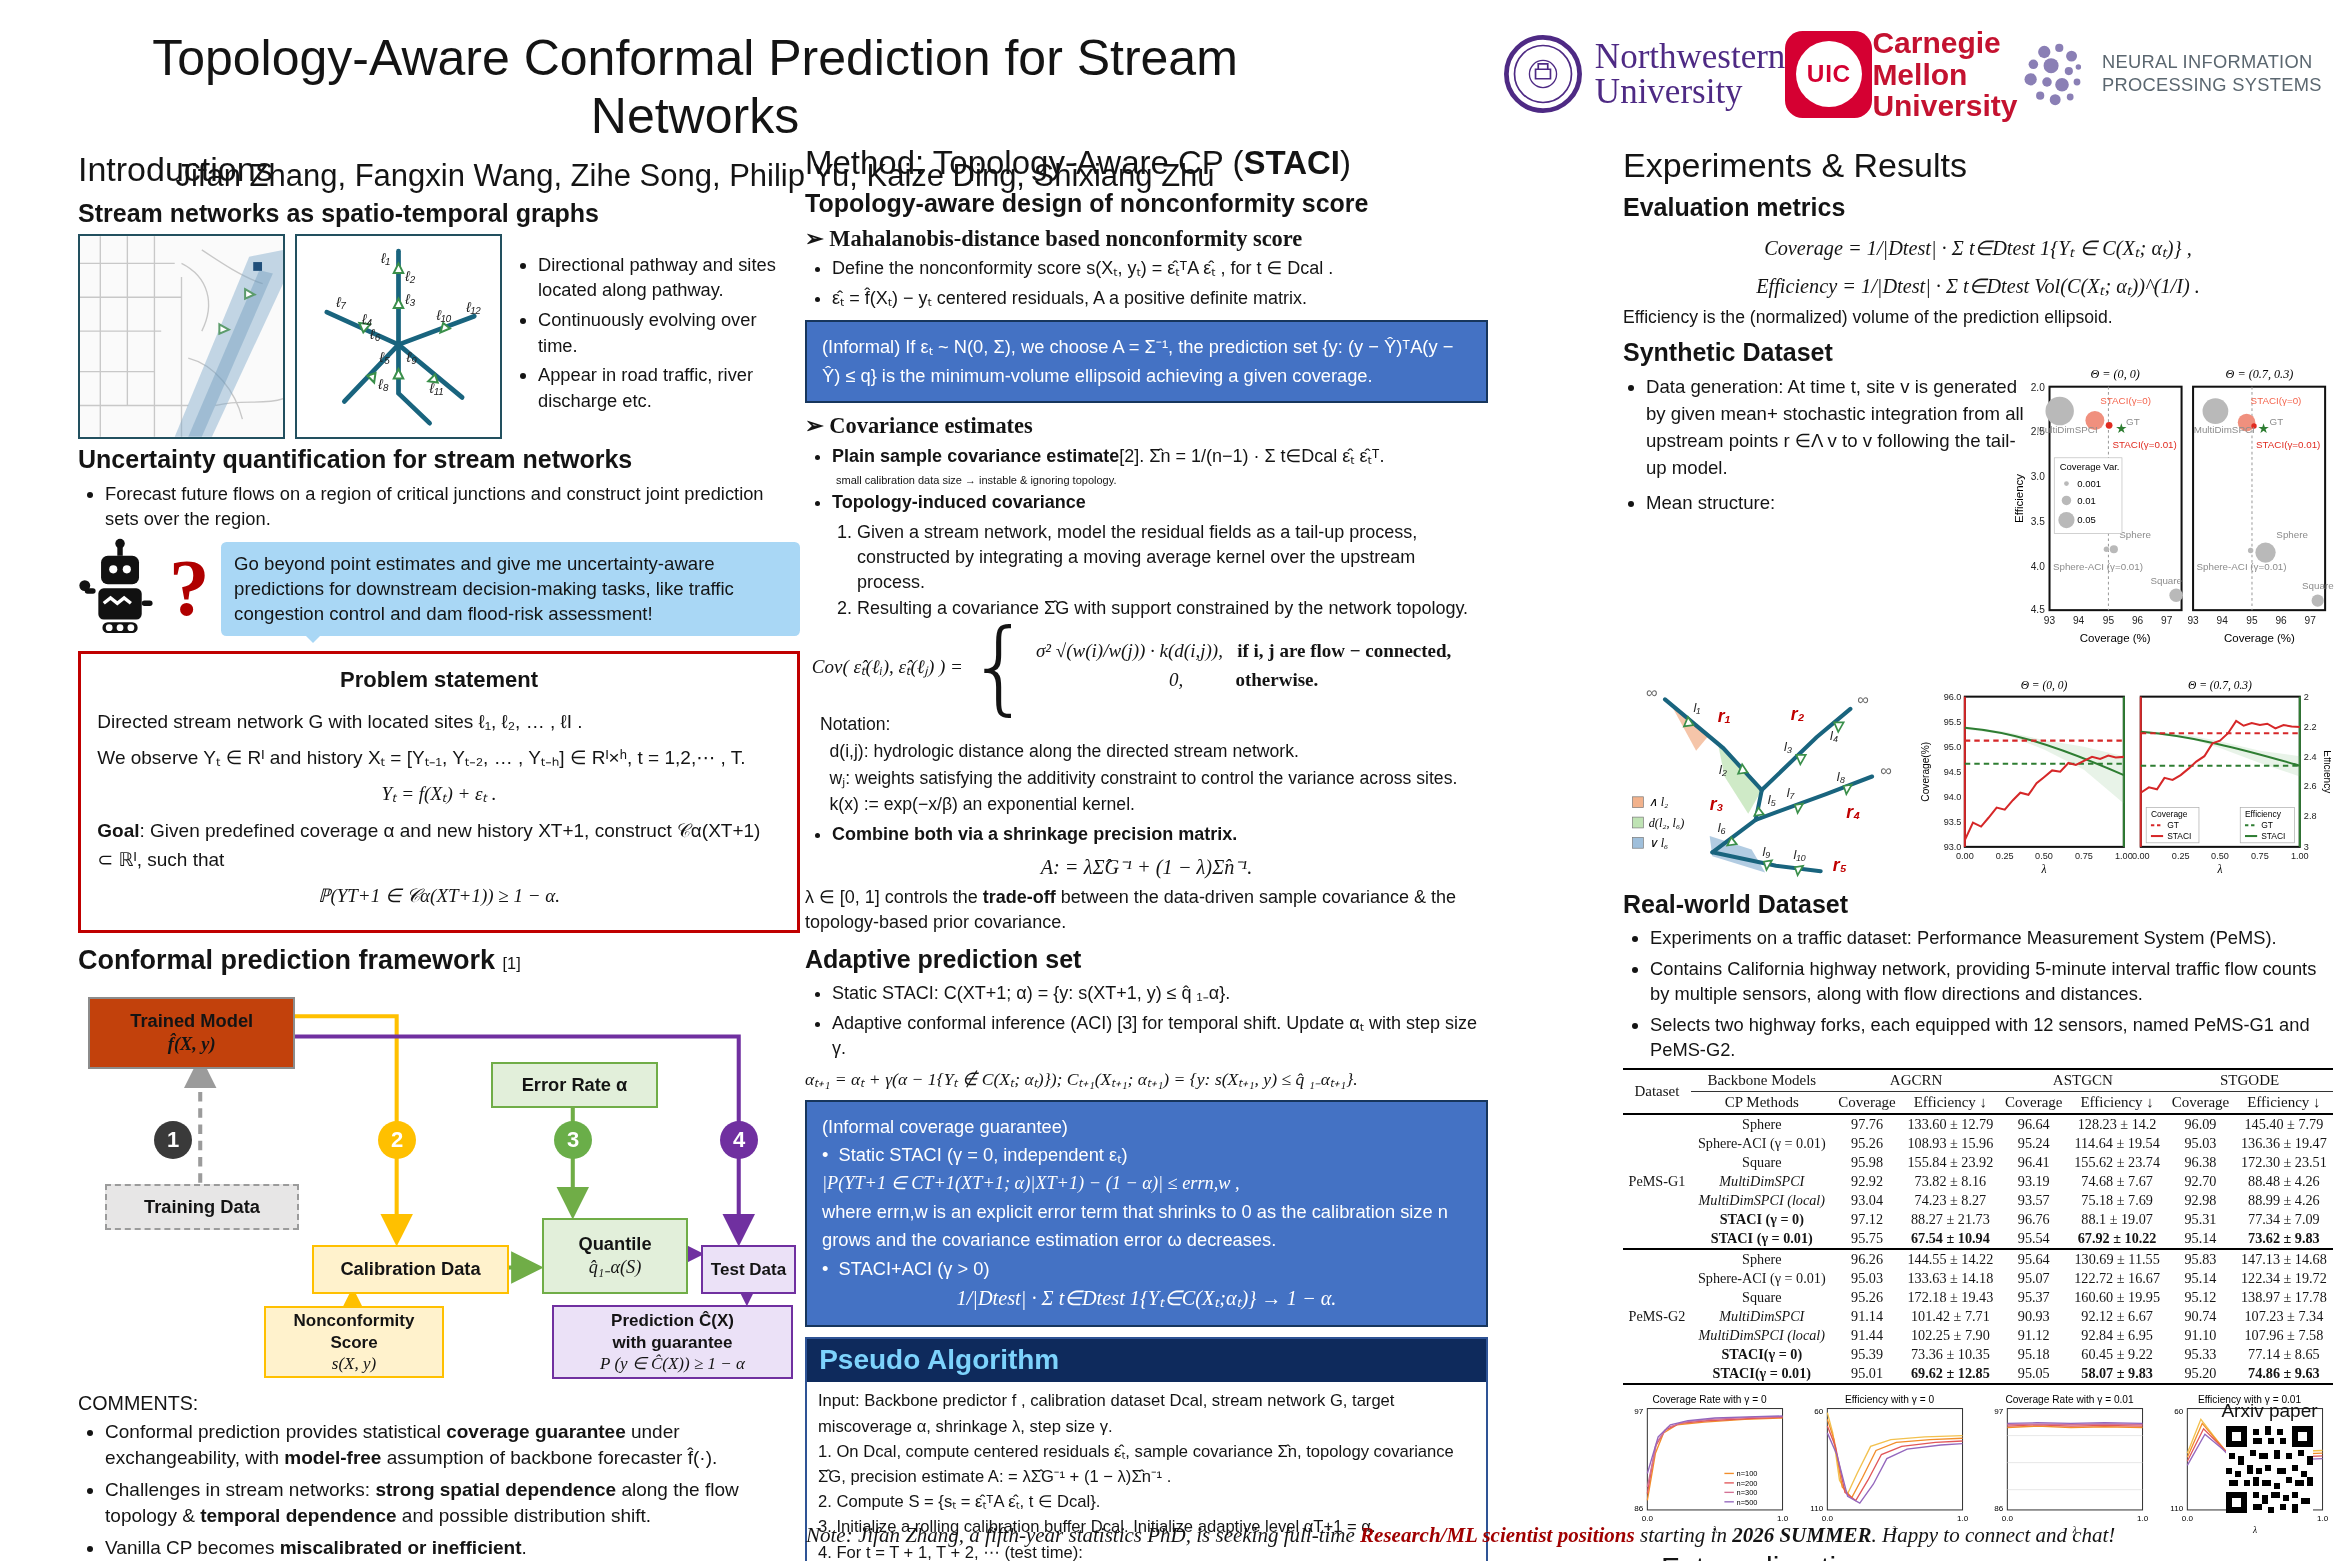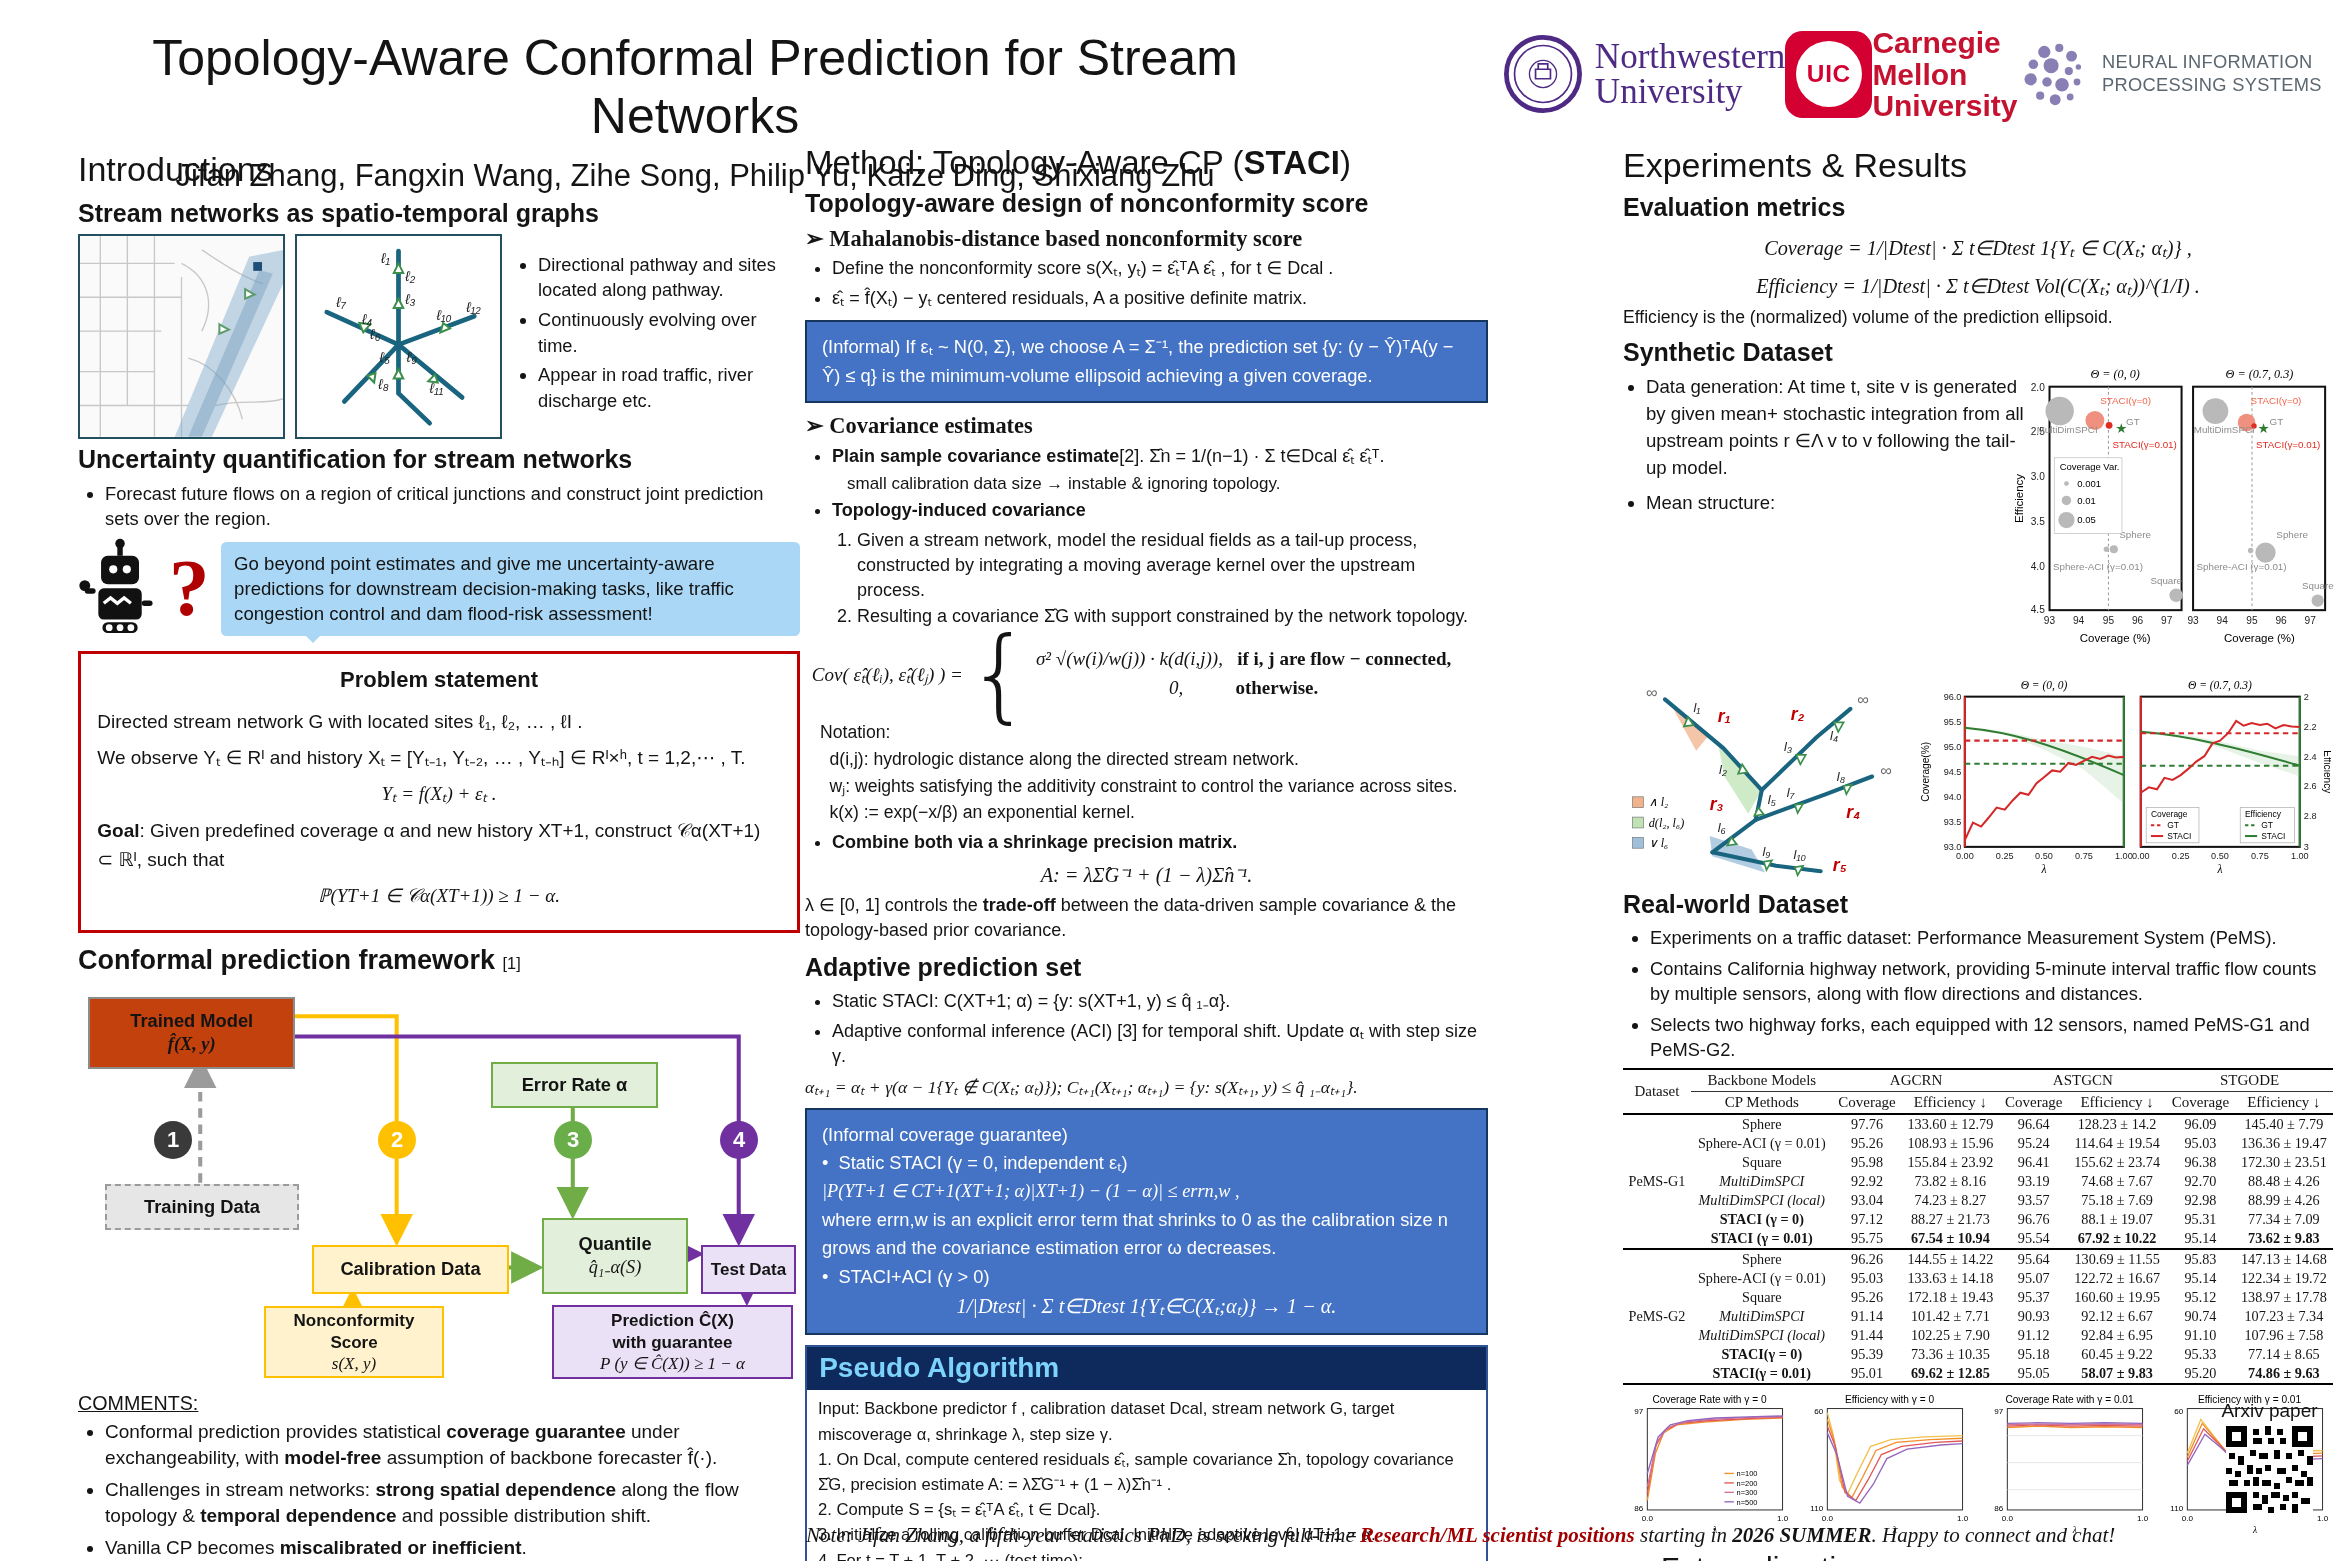--- a/index.html
+++ b/index.html
@@ -51,21 +51,21 @@
   .diagram{position:relative;height:401px;margin-top:5.4px;}
   .g-box{position:absolute;display:flex;flex-direction:column;justify-content:center;align-items:center;
          text-align:center;font-weight:700;font-size:18.3px;line-height:1.25;}
   .bx-gray{background:#c2410c;border:2px solid #8C8C8C;margin-top:9px;}
   .bx-dash{background:#E7E6E6;border:2.7px dashed #9B9B9B;}
   .bx-green{background:#E2EFDA;border:2px solid #70AD47;}
   .bx-yellow{background:#FFF2CC;border:2px solid #FFC000;}
   .bx-purple{background:#EBE1F7;border:2px solid #7030A0;}
   .circle{position:absolute;width:38px;height:38px;border-radius:50%;color:#fff;font-size:22px;font-weight:700;
           display:flex;align-items:center;justify-content:center;}
-  .comments-label{font-size:19.7px;margin-top:9.5px;text-decoration:underline;}
+  .comments-label{font-size:19.7px;margin-top:9.5px;}
   
   .m-h1{font-size:33px;font-weight:400;margin:0 0 6.8px 0;}
   .ptr{font-family:"Liberation Serif",serif;font-weight:700;font-size:22.4px;margin:4.1px 0;}
   .bluebox{background:#4472C4;border:2.7px solid #17365D;color:#fff;padding:11px 15px;font-size:18.3px;line-height:1.55;margin:9.5px 0;}
   .covcase{display:flex;align-items:center;gap:4.1px;margin:4.1px 0 4.1px 6.8px;font-size:19px;}
   .brace{font-size:102px;font-weight:100;line-height:.8;font-family:"DejaVu Sans",sans-serif;}
   .cases div{margin:6.8px 0;}
   .cond{font-weight:700;font-family:"Liberation Serif",serif;}
   .notation{font-size:17.6px;line-height:1.5;margin-left:15px;}
   .notation ul{list-style:none;margin:1.4px 0;padding-left:9.5px;}
@@ -334,21 +334,21 @@
         <li>Define the nonconformity score s(Xₜ, yₜ) = ε̂ₜᵀA ε̂ₜ , for t ∈ Dcal .</li>
         <li>ε̂ₜ = f̂(Xₜ) − yₜ centered residuals, A a positive definite matrix.</li>
       </ul>
 
     <div class="bluebox">(Informal) If εₜ ~ N(0, Σ),  we choose A = Σ⁻¹, the prediction set {y: (y − Ŷ)ᵀA(y − Ŷ) ≤ q} is the minimum-volume ellipsoid achieving a given coverage.</div>
 
     <div class="ptr">➢ Covariance estimates</div>
     <ul class="b" style="font-size:18px;margin-bottom:1.4px">
         <li><b>Plain sample covariance estimate</b>[2].  Σ̂n = 1/(n−1) · Σ t∈Dcal ε̂ₜ ε̂ₜᵀ.</li>
       </ul>
-    <div style="font-size:17px;margin-left:42px">small calibration data size → instable &amp; ignoring topology.</div>
+    <div style="font-size:11px;margin-left:31px">small calibration data size → instable &amp; ignoring topology.</div>
     <ul class="b" style="font-size:18px;margin-bottom:1.4px">
         <li><b>Topology-induced covariance</b></li>
       </ul>
     <ol style="font-size:18px;line-height:1.4;margin:2.7px 0;padding-left:52px">
         <li>Given a stream network, model the residual fields as a tail-up process, constructed by integrating a moving average kernel over the upstream process.</li>
         <li>Resulting a covariance Σ̂G with support constrained by the network topology.</li>
       </ol>
 
     <div class="covcase">
       <span class="math">Cov( ε̂ₜ(ℓᵢ), ε̂ₜ(ℓⱼ) ) =</span>

